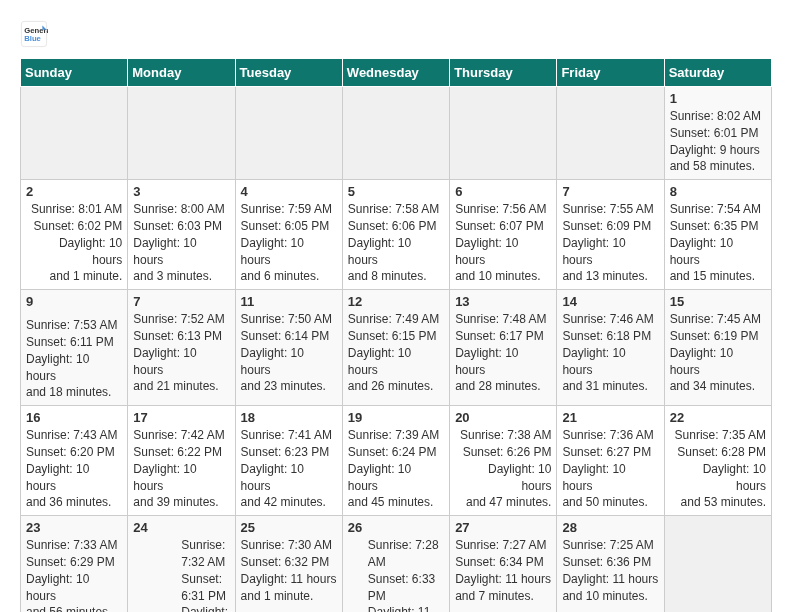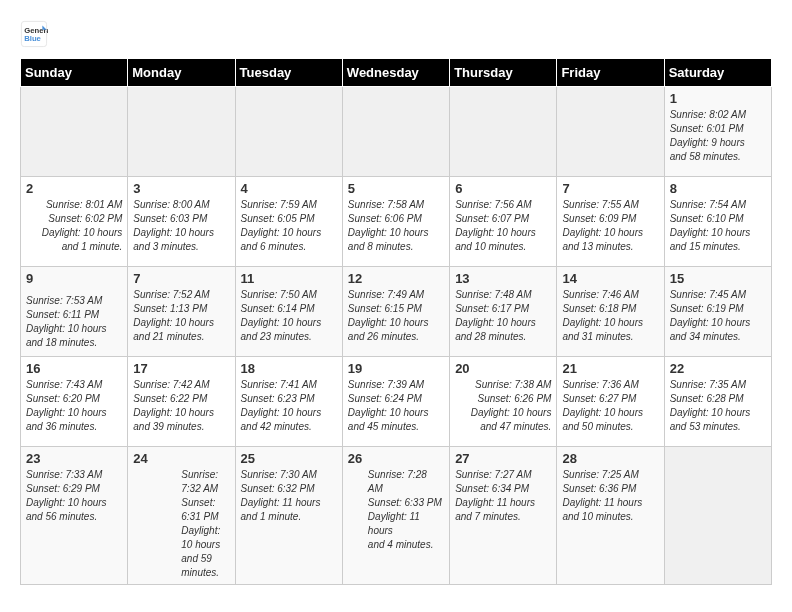--- a/index.html
+++ b/index.html
@@ -37,21 +37,21 @@
     .subtitle {
       font-size: 16px;
       color: #555;
     }
     table {
       width: 100%;
       border-collapse: collapse;
       table-layout: fixed;
     }
     thead tr th {
-      background-color: #000000;
+      background-color: #0f766e;
       color: #fff;
       font-size: 13px;
       font-weight: bold;
       padding: 6px 4px;
       text-align: left;
       border: 1px solid #fff;
     }
     tbody tr td {
       border: 1px solid #ccc;
       vertical-align: top;
@@ -64,24 +64,23 @@
     tbody tr:nth-child(odd) td {
       background: #f9f9f9;
     }
     .day-num {
       font-size: 13px;
       font-weight: bold;
       display: block;
       margin-bottom: 2px;
     }
     .day-info {
-      font-size: 10px;
+      font-size: 12px;
       color: #333;
       line-height: 1.4;
-      font-style: italic;
     }
     td.empty {
       background: #f0f0f0 !important;
     }
   </style>
 </head>
 <body>
 
 <div class="header-area">
   <div class="logo">
@@ -169,37 +168,37 @@
         <td>
           <span class="day-num">7</span>
           <div class="day-info" style="white-space: pre-line;">Sunrise: 7:55 AM
 Sunset: 6:09 PM
 Daylight: 10 hours
 and 13 minutes.</div>
         </td>
         <td>
           <span class="day-num">8</span>
           <div class="day-info" style="white-space: pre-line;">Sunrise: 7:54 AM
-Sunset: 6:10 PM
+Sunset: 6:35 PM
 Daylight: 10 hours
 and 15 minutes.</div>
         </td>
       </tr>
       <tr>
         <td>
           <span class="day-num">9</span>
           <div class="day-info" style="white-space: pre-line; margin-top: 8px;">Sunrise: 7:53 AM
 Sunset: 6:11 PM
 Daylight: 10 hours
 and 18 minutes.</div>
         </td>
         <td>
           <span class="day-num">7</span>
           <div class="day-info" style="white-space: pre-line;">Sunrise: 7:52 AM
-Sunset: 1:13 PM
+Sunset: 6:13 PM
 Daylight: 10 hours
 and 21 minutes.</div>
         </td>
         <td>
           <span class="day-num">11</span>
           <div class="day-info" style="white-space: pre-line;">Sunrise: 7:50 AM
 Sunset: 6:14 PM
 Daylight: 10 hours
 and 23 minutes.</div>
         </td>
@@ -270,21 +269,21 @@
         </td>
         <td>
           <span class="day-num">21</span>
           <div class="day-info" style="white-space: pre-line;">Sunrise: 7:36 AM
 Sunset: 6:27 PM
 Daylight: 10 hours
 and 50 minutes.</div>
         </td>
         <td>
           <span class="day-num">22</span>
-          <div class="day-info" style="white-space: pre-line;">Sunrise: 7:35 AM
+          <div class="day-info" style="white-space: pre-line; text-align: right;">Sunrise: 7:35 AM
 Sunset: 6:28 PM
 Daylight: 10 hours
 and 53 minutes.</div>
         </td>
       </tr>
       <tr>
         <td>
           <span class="day-num">23</span>
           <div class="day-info" style="white-space: pre-line;">Sunrise: 7:33 AM
 Sunset: 6:29 PM

